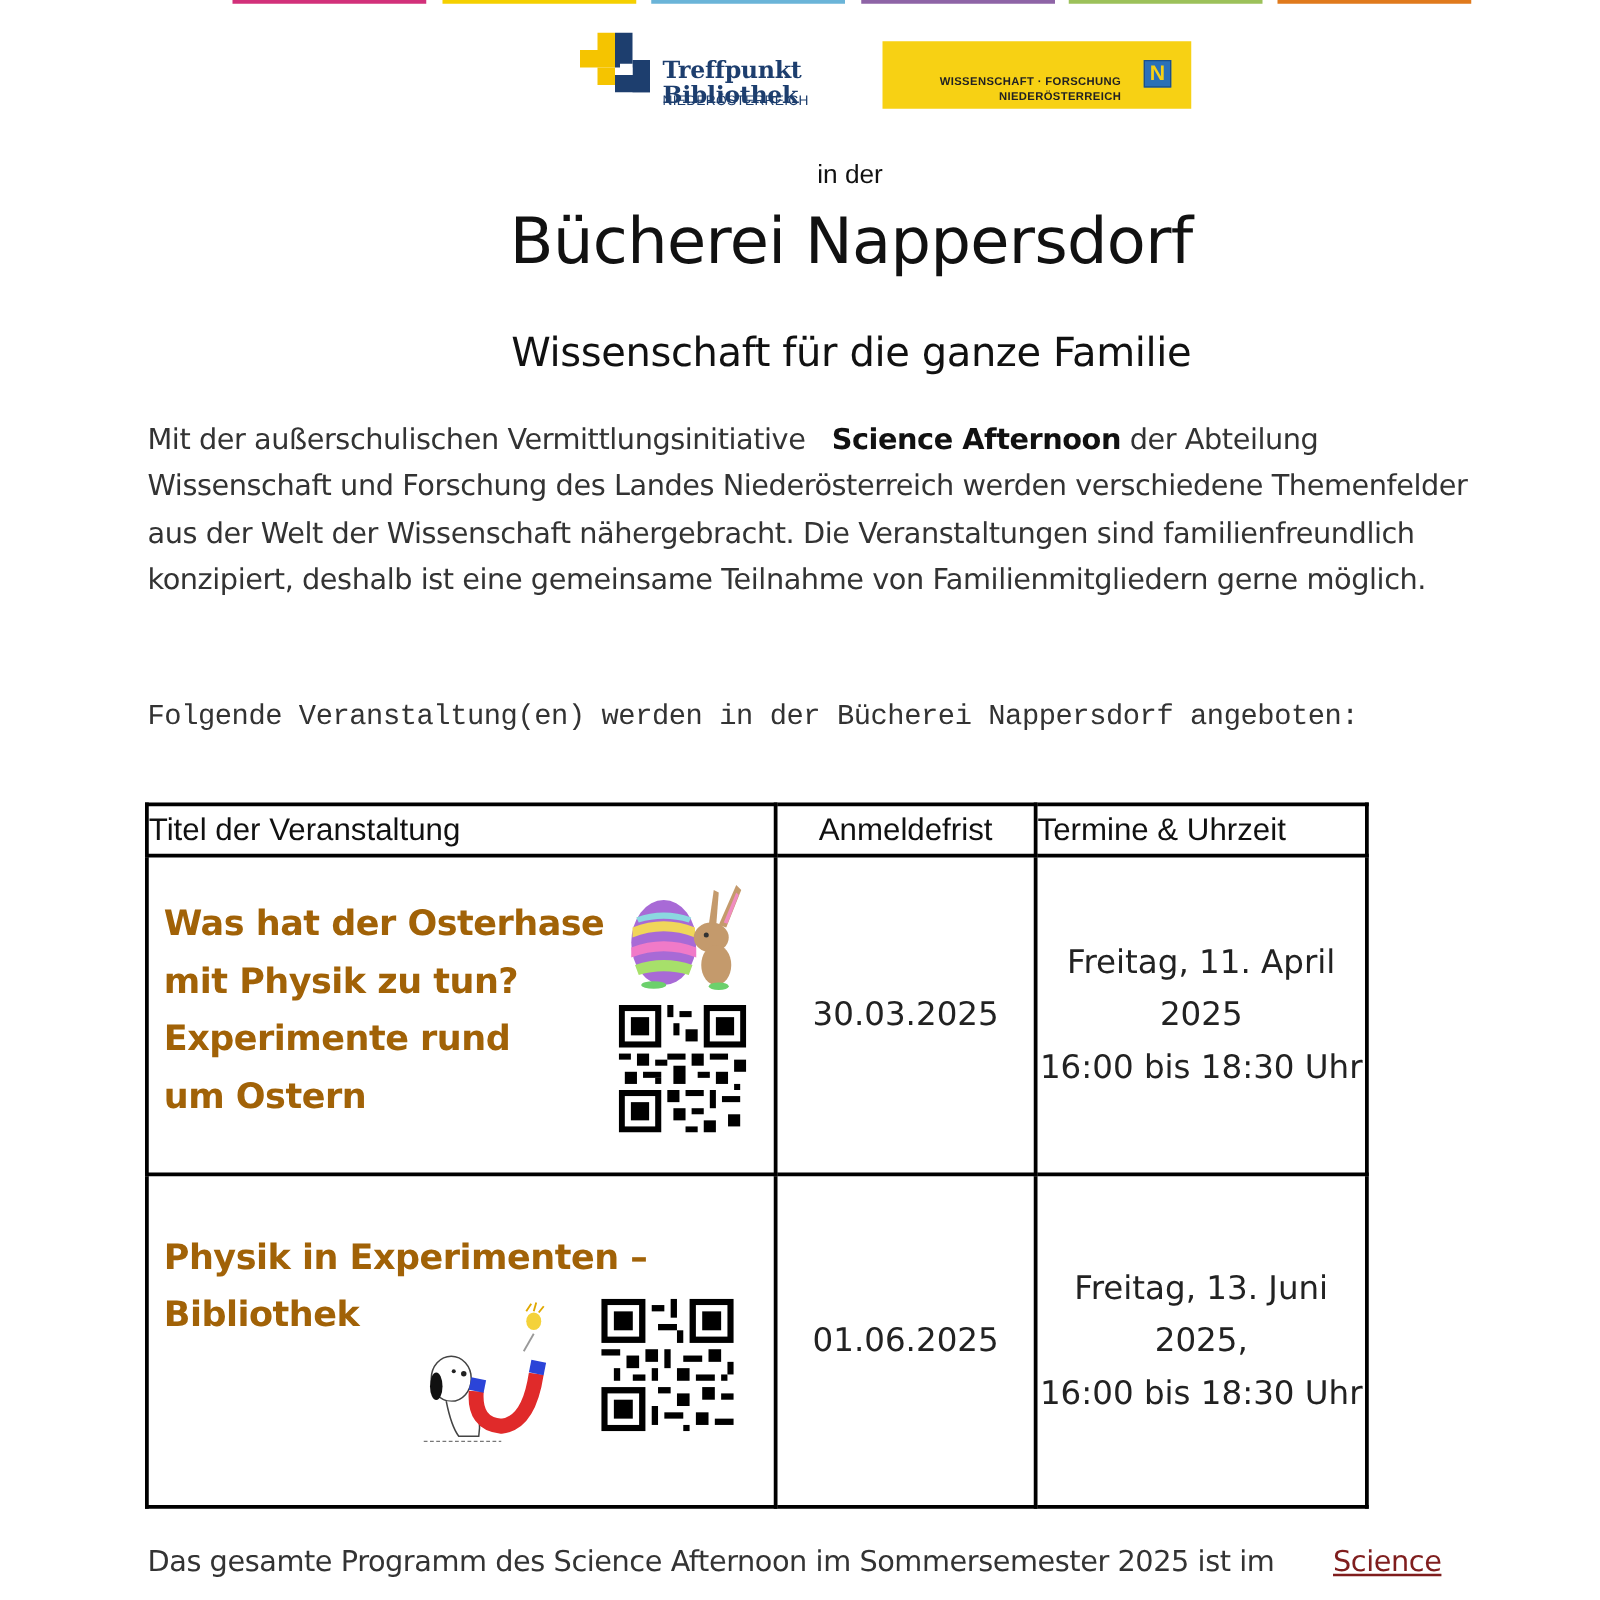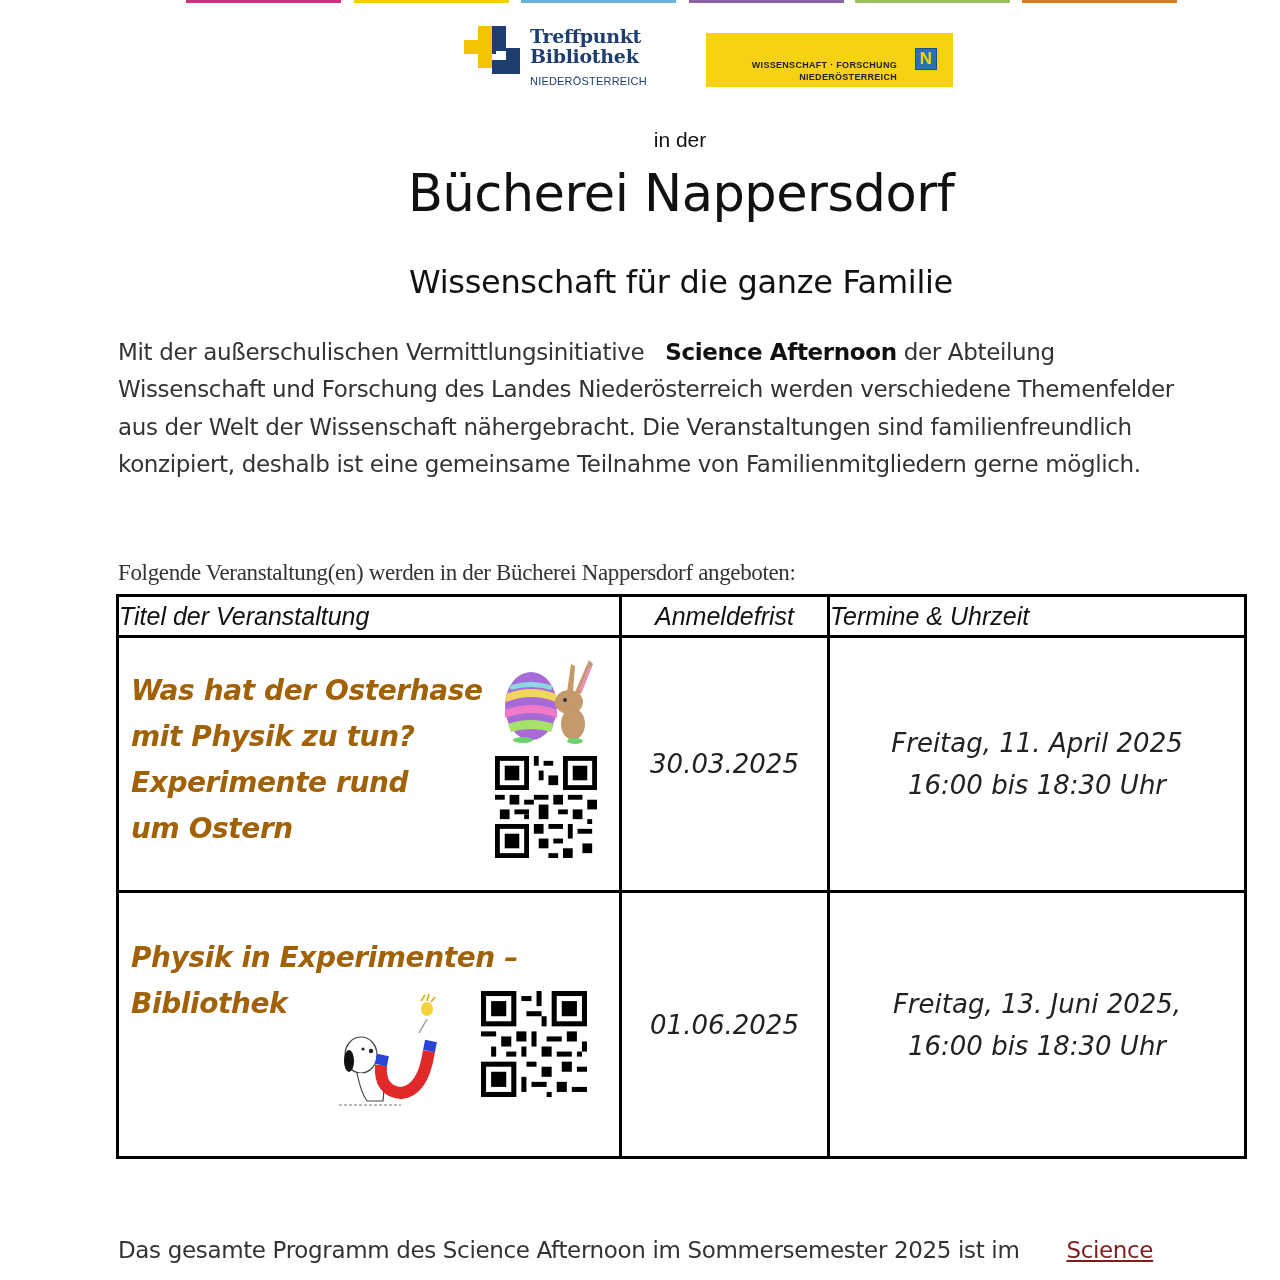--- a/index.html
+++ b/index.html
@@ -4,35 +4,35 @@
   <style>
     html, body { margin: 0; padding: 0; background: #ffffff; }
     body {
       width: 1280px; height: 1280px; overflow: hidden; position: relative;
       font-family: "DejaVu Sans", "Liberation Sans", sans-serif;
       color: #222;
     }
     .colorbar { position: absolute; top: 0; height: 3px; }
     .logo-treff { position: absolute; left: 464px; top: 26px; width: 200px; height: 64px; }
     .treff-mark { position: absolute; left: 0; top: 0; width: 60px; height: 48px; }
-    .treff-text { position: absolute; left: 66px; top: 0; font-family: "DejaVu Serif", "Liberation Serif", serif; font-weight: bold; color: #1d3e6e; font-size: 19px; line-height: 20px; letter-spacing: -0.3px; }
+    .treff-text { position: absolute; left: 66px; top: 20px; font-family: "DejaVu Serif", "Liberation Serif", serif; font-weight: bold; color: #1d3e6e; font-size: 19px; line-height: 20px; letter-spacing: -0.3px; }
     .treff-sub { position: absolute; left: 66px; top: 49px; font-size: 11px; color: #1d3e6e; letter-spacing: 0.2px; font-family: "Liberation Sans", sans-serif; }
     .logo-wf { position: absolute; left: 706px; top: 33px; width: 247px; height: 54px; background: #f7d114; }
     .wf-text { position: absolute; right: 56px; top: 26px; text-align: right; font-size: 9px; font-weight: bold; line-height: 12px; color: #222; font-family: "Liberation Sans", sans-serif; letter-spacing: 0.3px; }
     .wf-icon { position: absolute; right: 16px; top: 15px; width: 22px; height: 22px; background: #2a70b8; border: 1px solid #1a4f8a; box-sizing: border-box; color: #f7d114; font-weight: bold; font-size: 17px; line-height: 20px; text-align: center; font-family: "Liberation Sans", sans-serif; }
 
     .in-der { position: absolute; top: 128px; left: 0; width: 1360px; text-align: center; font-size: 21px; color: #111; font-family: "Liberation Sans", sans-serif; }
     .title { position: absolute; top: 164px; left: 0; width: 1362px; text-align: center; font-size: 51px; color: #111; font-family: "DejaVu Sans", sans-serif; letter-spacing: -0.5px; }
     .subtitle { position: absolute; top: 263px; left: 0; width: 1362px; text-align: center; font-size: 32px; color: #111; font-family: "DejaVu Sans", sans-serif; letter-spacing: -0.3px; }
 
     .intro { position: absolute; left: 118px; top: 334px; width: 1080px; font-size: 23px; line-height: 37.3px; color: #333; font-family: "DejaVu Sans", sans-serif; letter-spacing: -0.35px; }
     .intro b { color: #111; font-weight: bold; margin-left: 14px; }
-    .folgende { position: absolute; left: 118px; top: 560px; font-size: 23px; color: #333; font-family: Liberation Serif, serif; letter-spacing: -0.35px; }
-
-    table.events { position: absolute; left: 116px; top: 594px; border-collapse: collapse; width: 1131px; font-style: italic; }
+    .folgende { position: absolute; left: 118px; top: 560px; font-size: 23px; color: #333; font-family: Liberation Mono, monospace; letter-spacing: -0.35px; }
+
+    table.events { position: absolute; left: 116px; top: 642px; border-collapse: collapse; width: 979px; }
     table.events td, table.events th { border: 3px solid #000; padding: 0; vertical-align: middle; }
     table.events th { height: 38px; font-weight: normal; font-size: 25px; color: #111; font-family: "Liberation Sans", sans-serif; }
     th.c1 { width: 500px; text-align: left; padding-left: 12px; }
     th.c2 { width: 205px; text-align: center; }
     th.c3 { text-align: left; padding-left: 10px; }
     td.titlecell { position: relative; }
     .row1 td { height: 252px; }
     .row2 td { height: 263px; margin-top: 15px; }
     .ev-title { position: absolute; left: 12px; font-size: 28px; font-weight: bold; line-height: 46px; color: #a16207; font-family: "DejaVu Sans", sans-serif; letter-spacing: -0.4px; }
     .date { text-align: center; font-size: 26px; color: #222; font-family: "DejaVu Sans", sans-serif; }

